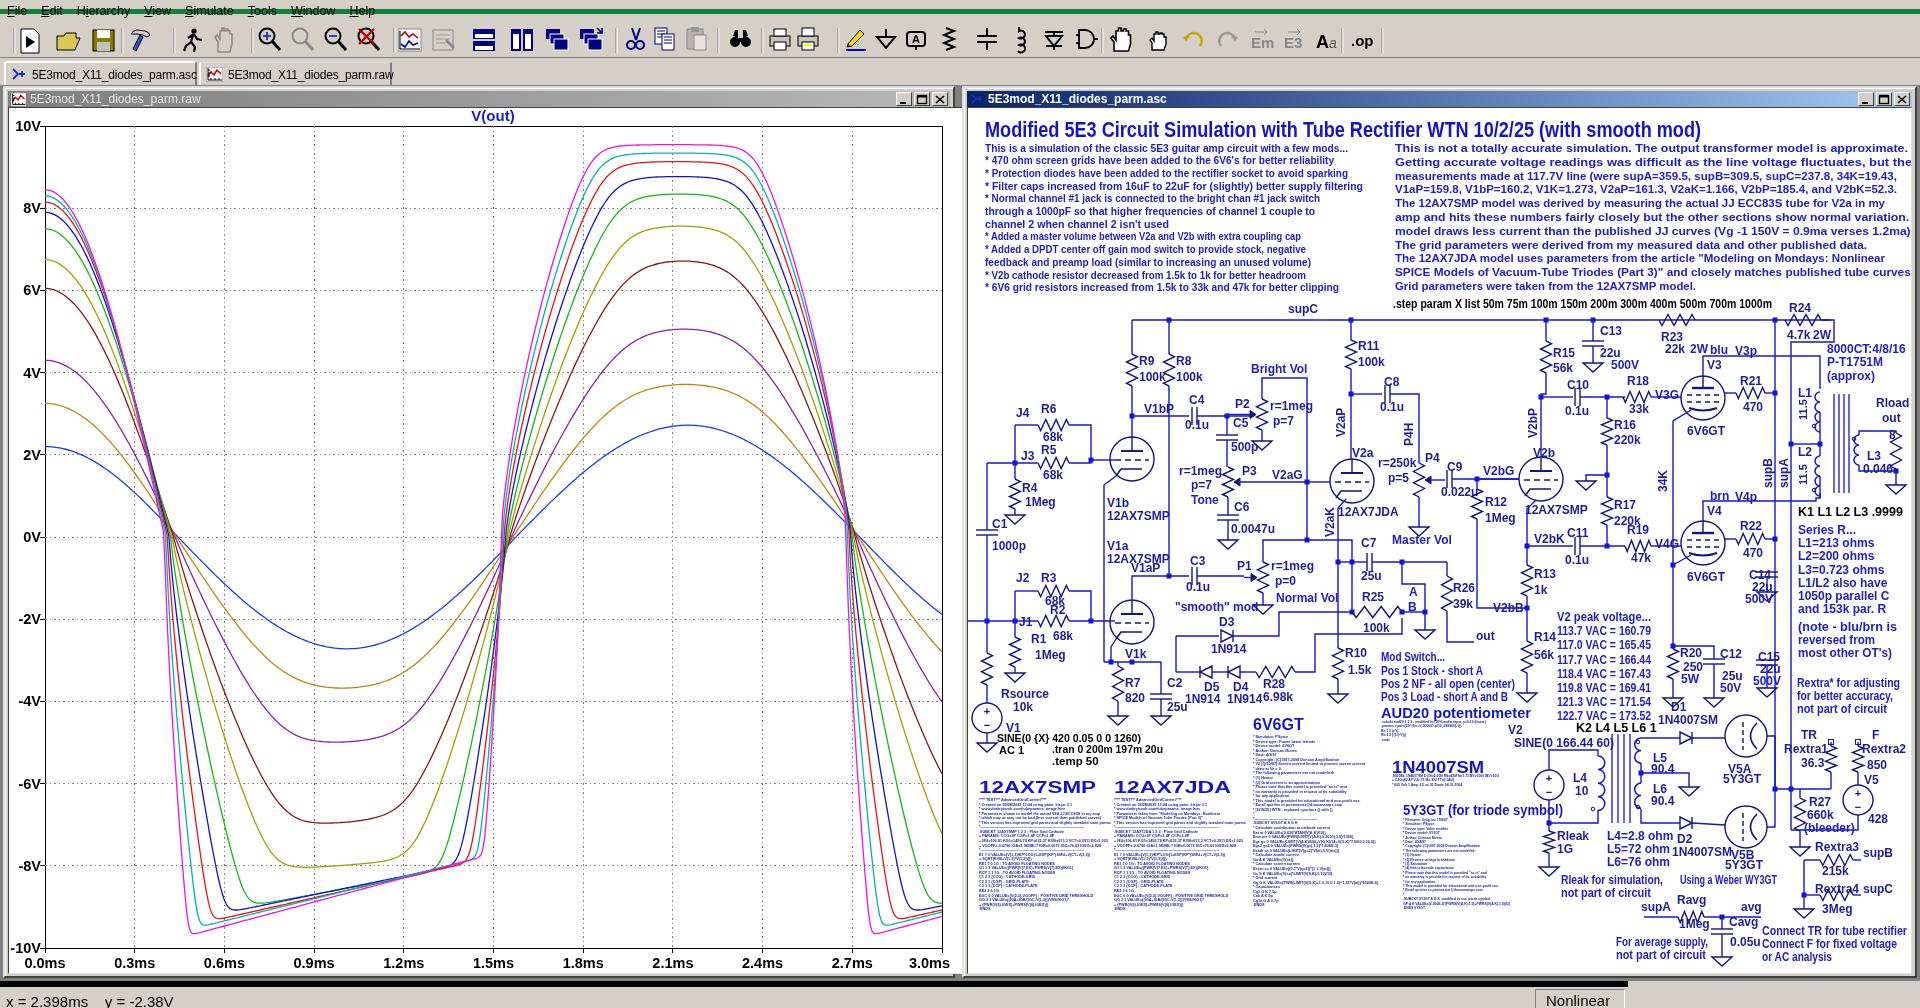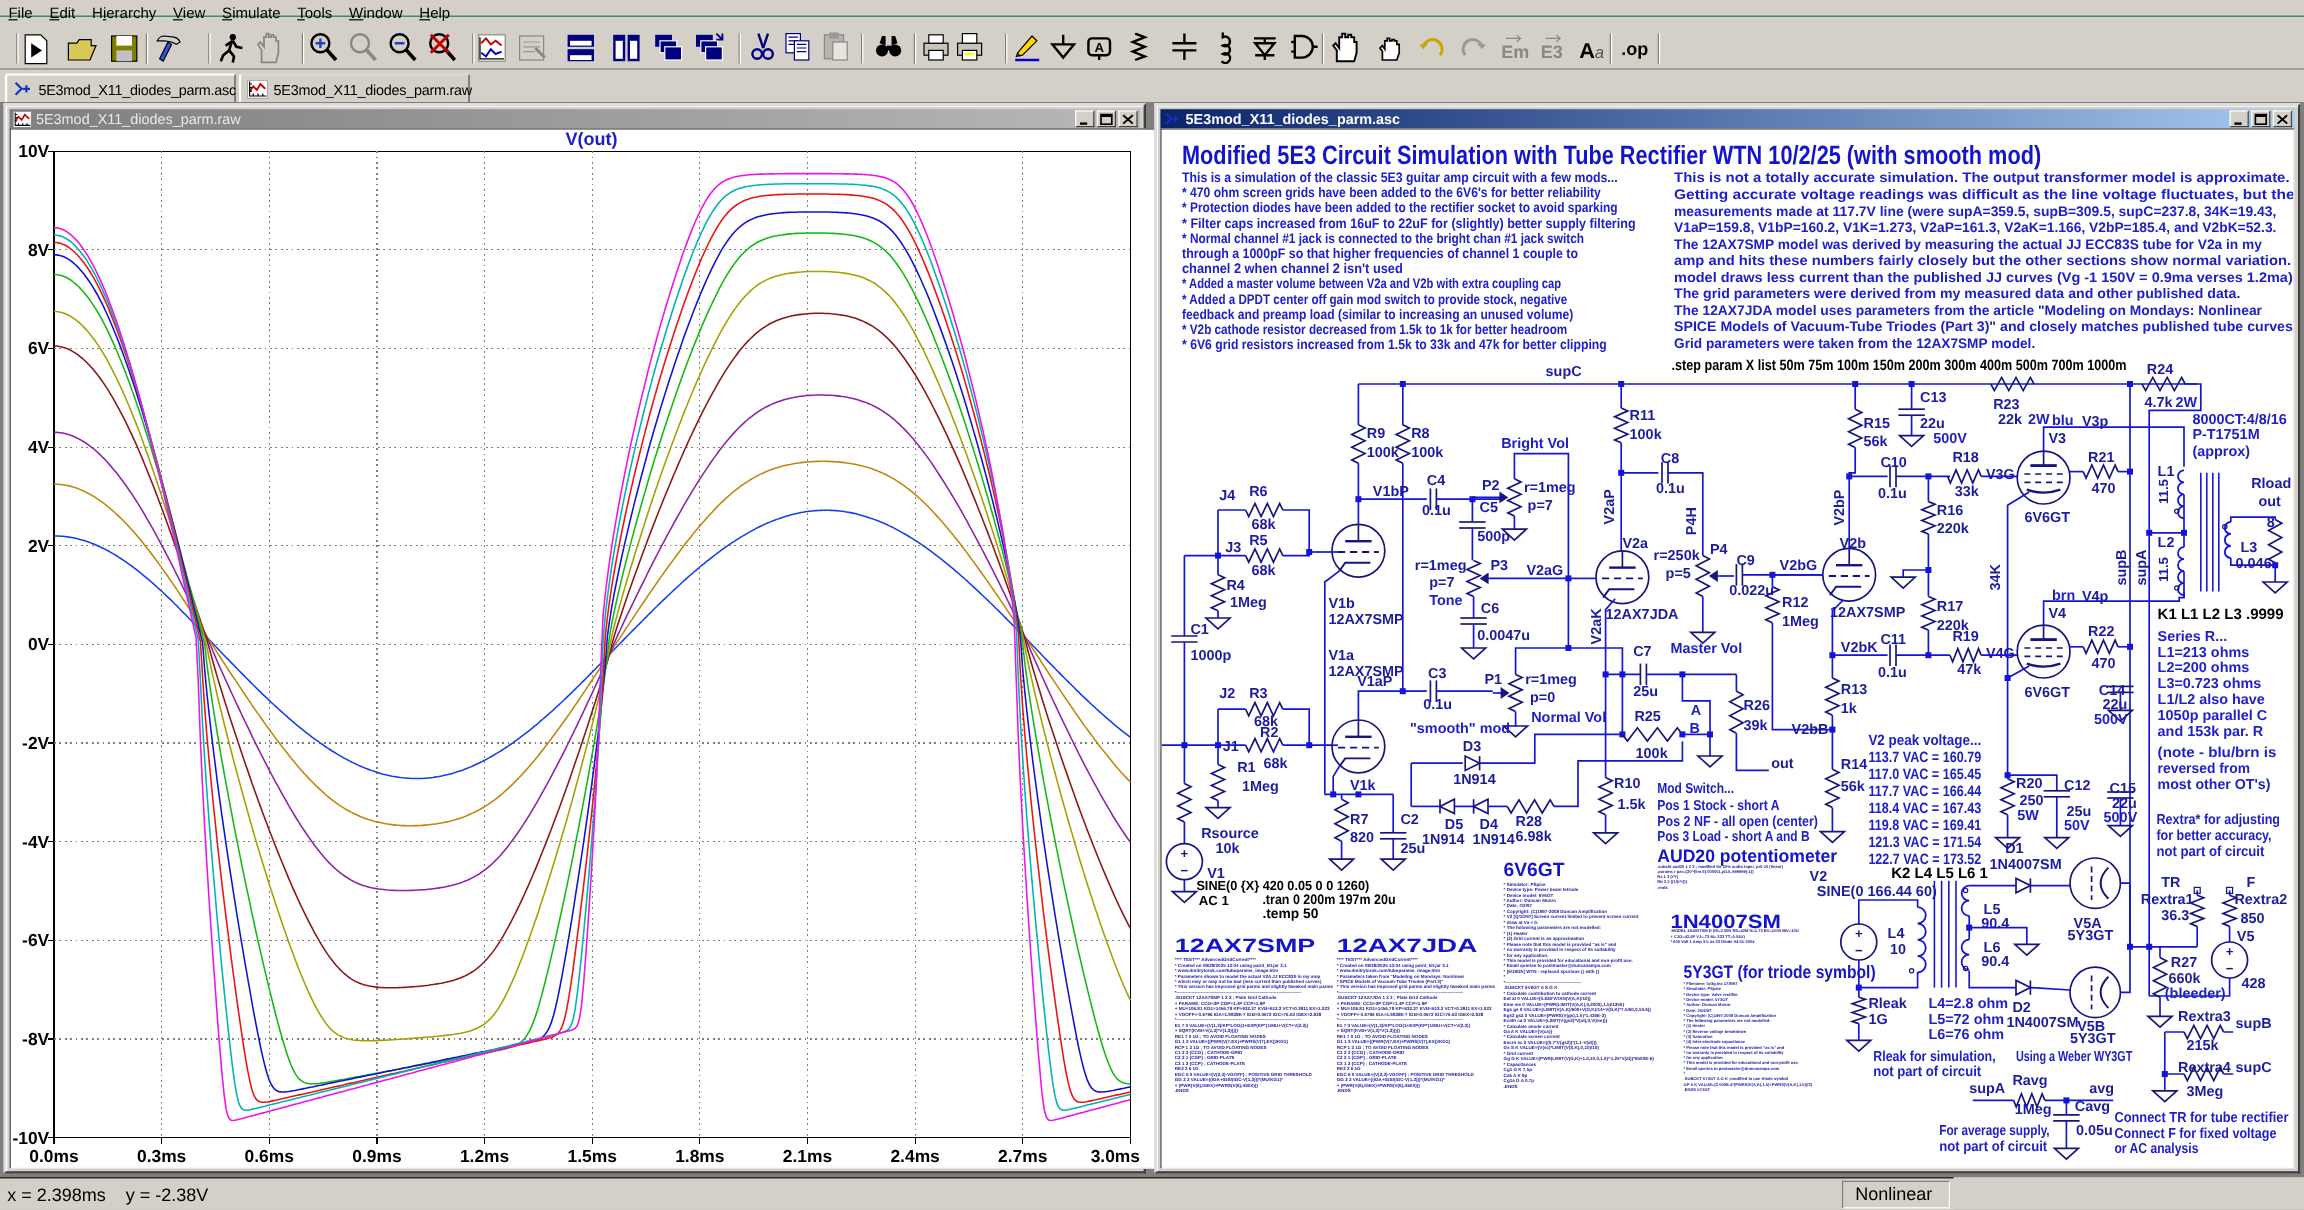--- a/index.html
+++ b/index.html
@@ -1,17 +1,17 @@
 <!DOCTYPE html>
 <html><head><meta charset="utf-8"><style>
 * { margin:0; padding:0; box-sizing:border-box; }
 html,body { width:1920px; height:1008px; overflow:hidden; background:#d4d0c8;
   font-family:"Liberation Sans", sans-serif; }
 #menubar { position:absolute; left:0; top:0; width:1920px; height:14px; background:#d4d0c8;
-  font-size:12.5px; color:#000; border-bottom:1px solid #15803d; }
+  font-size:12.5px; color:#000; border-bottom:5px solid #15803d; }
 #menubar span { display:inline-block; padding:4px 7px 0 7px; }
 #toolbar { position:absolute; left:0; top:25px; width:1920px; height:33px; background:#d4d0c8;
   border-bottom:1px solid #808080; }
 #tabbar { position:absolute; left:0; top:59px; width:1920px; height:26px; background:#d4d0c8; }
 .tab { position:absolute; top:2px; height:24px; background:#d4d0c8; border-top:2px solid #fff;
   border-left:2px solid #fff; border-right:2px solid #808080; border-radius:3px 3px 0 0;
   font-size:12px; letter-spacing:-0.2px; padding:4px 6px 0 5px; white-space:nowrap; }
 .tab svg { vertical-align:-3px; margin-right:5px; }
 #mdi { position:absolute; left:0; top:85px; width:1920px; height:896px; background:#808080; }
 .win { position:absolute; background:#d4d0c8; border:2px solid; border-color:#dfdfdf #404040 #404040 #dfdfdf;
@@ -20,21 +20,21 @@
 .tbar-inactive { background:linear-gradient(90deg,#7f7f7f,#b8b8b8); color:#e8e8e8; }
 .tbar-active { background:linear-gradient(90deg,#0a246a,#a6caf0); color:#fff; font-weight:bold; }
 .tbar .ticon { margin-right:3px; display:inline-flex; transform:scale(0.9); }
 .tbtns { position:absolute; right:2px; top:1px; display:flex; gap:2px; }
 .wbtn { width:16px; height:14px; background:#d4d0c8; border:1px solid; border-color:#fff #404040 #404040 #fff;
   display:inline-flex; align-items:center; justify-content:center; }
 .wcontent { position:relative; background:#fff; border:1px solid; border-color:#404040 #dfdfdf #dfdfdf #404040; overflow:hidden; }
 .ax { font:bold 14.5px "Liberation Sans",sans-serif; fill:#000; }
 .ptitle { font:bold 15px "Liberation Sans",sans-serif; fill:#1c1cc8; }
 #statusbar { position:absolute; left:0; top:981px; width:1628px; height:27px; background:#d4d0c8;
-  border-top:1px solid #000000; font-size:15px; }
+  border-top:6px solid #000000; font-size:15px; }
 #statusbar .xy { position:absolute; left:6px; top:6px; }
 #alt { position:absolute; right:3px; top:2px; width:90px; height:23px; border:1px solid;
   border-color:#808080 #fff #fff #808080; padding:2px 0 0 10px; font-size:15px; }
 svg text { font-family:"Liberation Sans",sans-serif; }
 </style></head><body>
 <div id="menubar"><span><u>F</u>ile</span><span><u>E</u>dit</span><span>H<u>i</u>erarchy</span><span><u>V</u>iew</span><span><u>S</u>imulate</span><span><u>T</u>ools</span><span><u>W</u>indow</span><span><u>H</u>elp</span></div>
 <div id="toolbar">
     <svg width="1400" height="30" viewBox="0 0 1400 30" xmlns="http://www.w3.org/2000/svg" style="position:absolute;left:2px;top:1px">
       <g>
         <line x1="12" y1="2" x2="12" y2="27" stroke="#808080"></line>

